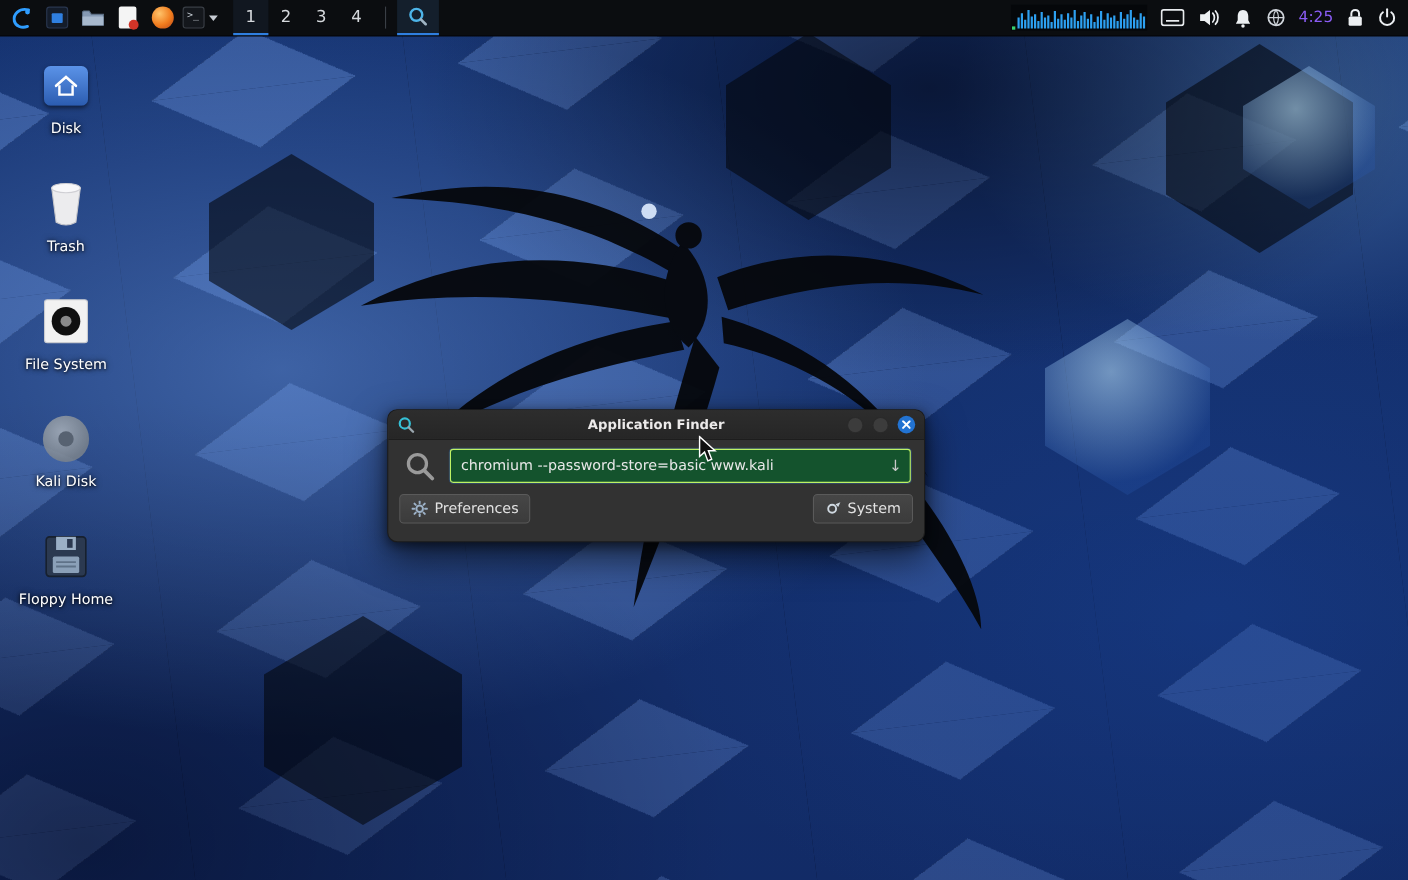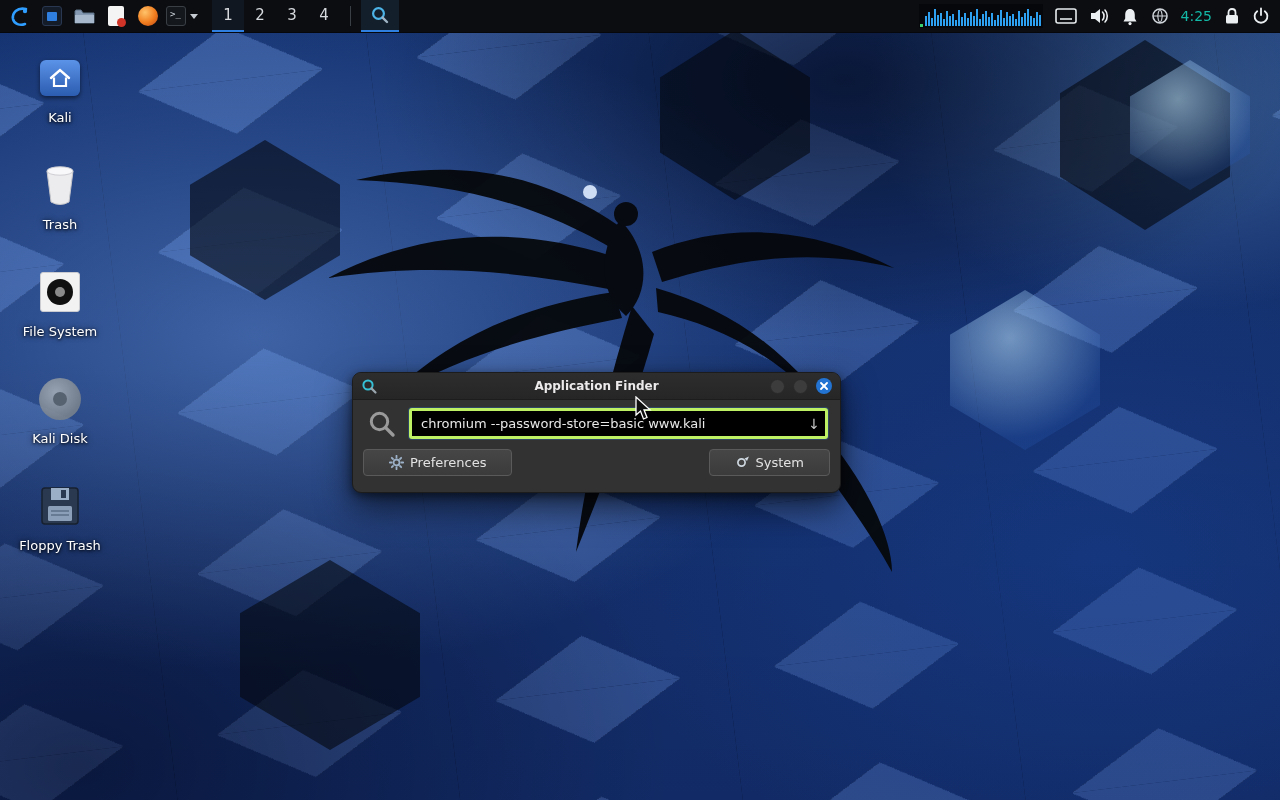--- a/index.html
+++ b/index.html
@@ -55,21 +55,21 @@
     color:#cfd6dd; font-family:"DejaVu Sans Mono", monospace; font-size:9px; display:flex; align-items:flex-start; justify-content:flex-start; padding:2px 0 0 3px; }
   .chev { width:0; height:0; border-left:4px solid transparent; border-right:4px solid transparent; border-top:5px solid #c6cbd2; margin-left:2px; }
   .pager { display:flex; align-items:stretch; height:100%; margin-left:10px; }
   .ws { width:32px; display:flex; align-items:center; justify-content:center; color:#d6d9dd; font-size:15px; border-bottom:2px solid transparent; cursor:default; }
   .ws.active { border-bottom-color:#2f7fe0; background:rgba(90,150,230,.08); }
   .psep { width:1px; height:20px; background:#3a3f46; margin:0 6px; }
   .task-active { height:100%; width:38px; display:flex; align-items:center; justify-content:center;
     border-bottom:2px solid #2f7fe0; background:rgba(80,140,220,.14); }
   .spacer { flex:1; }
   .tray { display:flex; align-items:center; gap:12px; padding-right:4px; }
-  .clock { color:#14b8a6; font-size:14px; }
+  .clock { color:#8b5cf6; font-size:14px; }
   .tray svg { display:block; }
 
   
   .desktop-icons { position:absolute; left:10px; top:52px; width:100px; z-index:2; }
   .di { height:107px; display:flex; flex-direction:column; align-items:center; cursor:default; }
   .di-icon { height:52px; display:flex; align-items:center; justify-content:center; }
   .di-label { margin-top:6px; color:#fff; font-size:13px; text-shadow:0 1px 3px rgba(0,0,0,.95), 0 0 6px rgba(0,0,0,.7); }
   .home-tile { width:40px; height:36px; border-radius:6px; background:linear-gradient(180deg,#5b93e8,#2b5cb0); display:flex; align-items:center; justify-content:center; box-shadow:0 2px 4px rgba(0,0,0,.5); }
   .fs-tile { width:40px; height:40px; background:#f2f2f2; border:1px solid #c9cbd0; border-radius:3px; display:flex; align-items:center; justify-content:center; }
   .fs-tile .ring { width:26px; height:26px; border-radius:50%; background:#101010; display:flex; align-items:center; justify-content:center; }
@@ -85,27 +85,27 @@
     display:flex; flex-direction:column;
   }
   .titlebar { height:27px; background:linear-gradient(180deg,#2d2d2d,#262626); border-bottom:1px solid #1d1d1d;
     border-radius:8px 8px 0 0; display:flex; align-items:center; padding:0 8px; }
   .title-text { flex:1; text-align:center; color:#eceaea; font-size:12px; font-weight:bold; }
   .tb-left { width:70px; display:flex; align-items:center; }
   .tb-btns { width:70px; display:flex; justify-content:flex-end; gap:8px; align-items:center; }
   .tb-circle { width:15px; height:15px; border-radius:50%; background:#3c3c3c; border:1px solid #2a2a2a; }
   .tb-close { width:16px; height:16px; border-radius:50%; background:#2273d2; display:flex; align-items:center; justify-content:center; border:none; }
   .finder-body { display:flex; align-items:center; gap:12px; padding:8px 12px 4px 14px; }
-  .cmd-input { flex:1; height:31px; background:#000000; border:3px solid #bef264; border-radius:3px;
+  .cmd-input { flex:1; height:31px; background:#14532d; border:1px solid #bef264; border-radius:3px;
     color:#e8e8e8; font-size:13px; font-family:"DejaVu Sans", sans-serif; padding:0 26px 0 9px; outline:none;
     box-shadow:0 0 0 1px rgba(43,108,196,.35); }
   .input-wrap { position:relative; flex:1; display:flex; }
   .input-arrow { position:absolute; right:8px; top:50%; transform:translateY(-50%); color:#c9c9c9; font-size:14px; pointer-events:none; }
   .btn-row { display:flex; justify-content:space-between; align-items:center; padding:6px 10px 0 10px; }
-  .xbtn { display:flex; align-items:center; gap:6px; height:27px; padding:0 25px;
+  .xbtn { display:flex; align-items:center; gap:6px; height:27px; padding:0 10px;
     background:linear-gradient(180deg,#464646,#3b3b3b); border:1px solid #5a5a5a; border-radius:4px;
     color:#e2e2e2; font-size:13px; font-family:"DejaVu Sans", sans-serif; cursor:default; }
 
   
   .cursor { position:absolute; left:634px; top:396px; z-index:50; }
 </style>
 </head>
 <body>
 
 <div class="wallpaper">
@@ -233,21 +233,21 @@
 
   <div class="di">
     <div class="di-icon">
       <div class="home-tile">
         <svg width="24" height="22" viewBox="0 0 24 22">
           <path d="M3 11 L12 3 L21 11" fill="none" stroke="#fff" stroke-width="2.4" stroke-linecap="round"></path>
           <path d="M6 10.5 L6 19 L18 19 L18 10.5" fill="none" stroke="#fff" stroke-width="2.2"></path>
         </svg>
       </div>
     </div>
-    <div class="di-label">Kali</div>
+    <div class="di-label">Disk</div>
   </div>
 
   <div class="di">
     <div class="di-icon">
       <svg width="40" height="46" viewBox="0 0 40 46">
         <path d="M7 9 L33 9 L29 40 Q20 45 11 40 Z" fill="#ececee" stroke="#c6c6ca" stroke-width="1"></path>
         <ellipse cx="20" cy="9" rx="13" ry="4.2" fill="#f8f8fa" stroke="#cfcfd4" stroke-width="1"></ellipse>
       </svg>
     </div>
     <div class="di-label">Trash</div>
@@ -277,21 +277,21 @@
     <div class="di-icon">
       <svg width="42" height="42" viewBox="0 0 42 42">
         <rect x="3" y="3" width="36" height="36" rx="3" fill="#2b3950" stroke="#17202e" stroke-width="1.5"></rect>
         <rect x="12" y="3" width="18" height="12" fill="#9bb0c6"></rect>
         <rect x="22" y="5" width="5" height="8" fill="#2b3950"></rect>
         <rect x="9" y="21" width="24" height="15" rx="1.5" fill="#8ba0b8"></rect>
         <line x1="12" y1="26" x2="30" y2="26" stroke="#5f7288" stroke-width="1.6"></line>
         <line x1="12" y1="30" x2="30" y2="30" stroke="#5f7288" stroke-width="1.6"></line>
       </svg>
     </div>
-    <div class="di-label">Floppy Trash</div>
+    <div class="di-label">Floppy Home</div>
   </div>
 
 </div>
 
 <div class="finder">
 
   <div class="titlebar">
     <div class="tb-left">
       <svg width="17" height="17" viewBox="0 0 17 17">
         <circle cx="7" cy="7" r="4.6" fill="none" stroke="#35c0d6" stroke-width="2"></circle>

